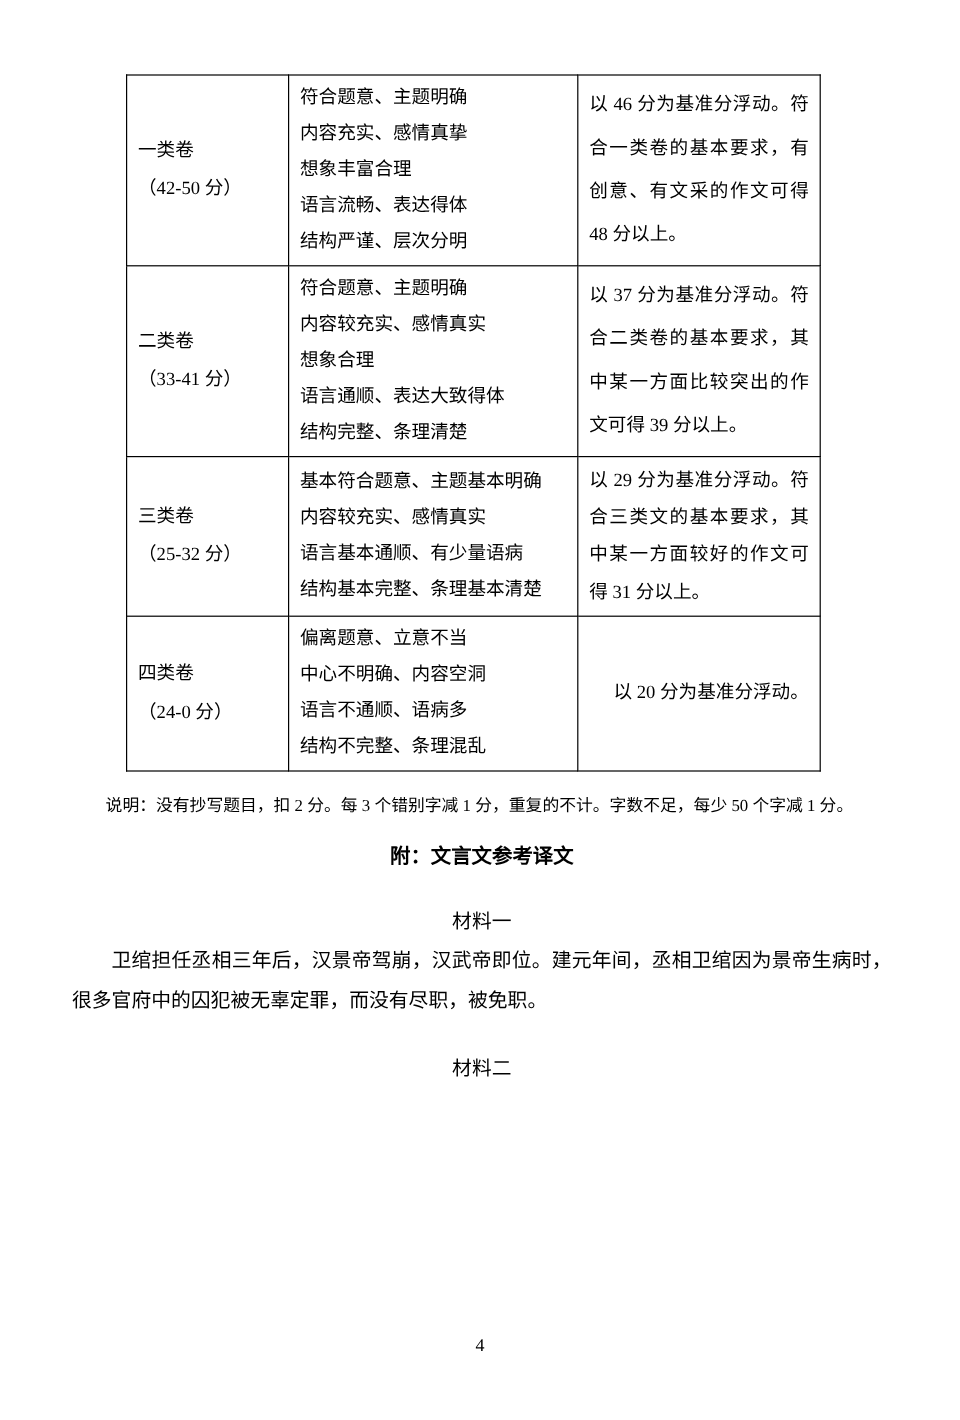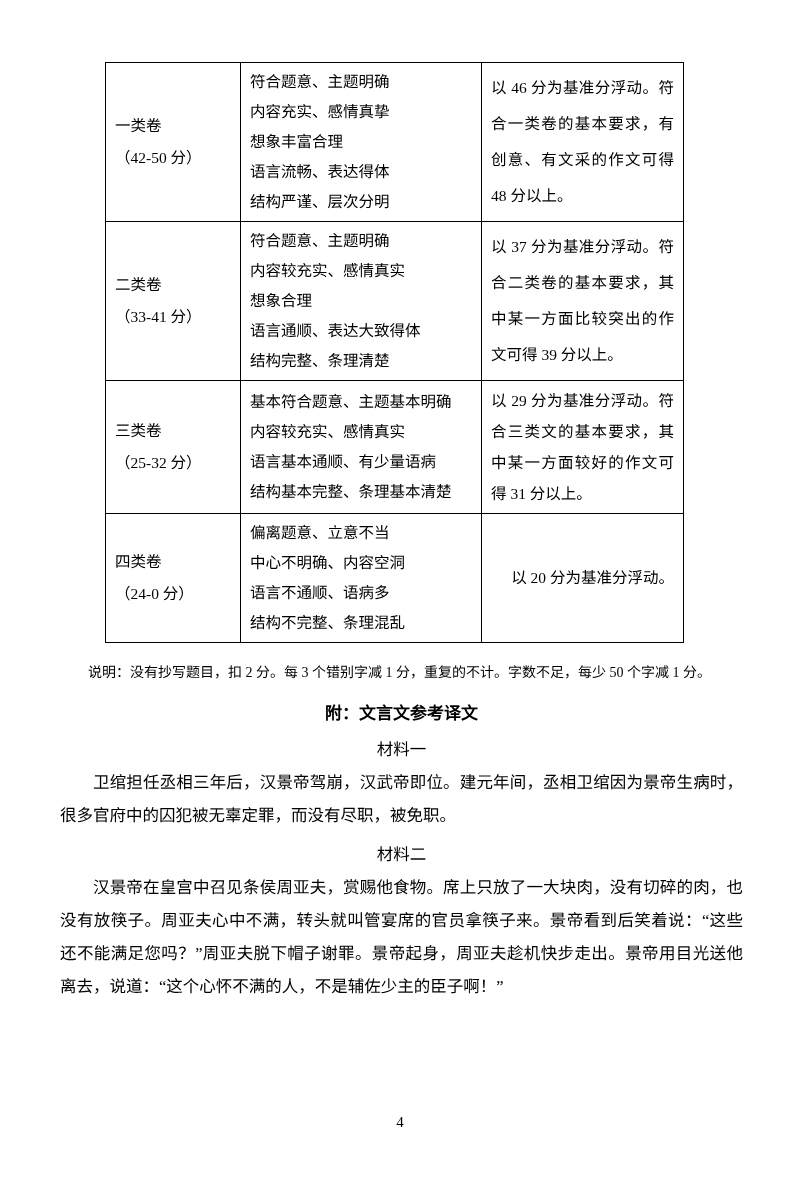--- a/index.html
+++ b/index.html
@@ -68,21 +68,21 @@
     text-align: justify;
   }
   .appendix-title {
     margin: 12px 0 0 0;
     font-size: 17px;
     font-weight: bold;
     line-height: 26px;
     text-align: center;
   }
   .sec-heading {
-    margin: 6px 0 0 0;
+    margin: 24px 0 0 0;
     font-size: 16.5px;
     line-height: 33px;
     text-align: center;
   }
   .body-para {
     margin: 0;
     font-size: 16.5px;
     line-height: 33px;
     text-indent: 2em;
     text-align: justify;
@@ -172,17 +172,16 @@
   </table>
 
   <p class="note">说明：没有抄写题目，扣 2 分。每 3 个错别字减 1 分，重复的不计。字数不足，每少 50 个字减 1 分。</p>
 
   <p class="appendix-title">附：文言文参考译文</p>
 
   <p class="sec-heading">材料一</p>
   <p class="body-para">卫绾担任丞相三年后，汉景帝驾崩，汉武帝即位。建元年间，丞相卫绾因为景帝生病时，很多官府中的囚犯被无辜定罪，而没有尽职，被免职。</p>
 
   <p class="sec-heading">材料二</p>
-  <p class="body-para">汉景帝在皇宫中召见条侯周亚夫，赏赐他食物。席上只放了一大块肉，没有切碎的肉，也没有放筷子。周亚夫心中不满，转头就叫管宴席的官员拿筷子来。景帝看到后笑着说：“这些还不能满足您吗？”周亚夫脱下帽子谢罪。景帝起身，周亚夫趁机快步走出。景帝用目光送他离去，说道：“这个心怀不满的人，不是辅佐少主的臣子啊！”</p>
 
   <div class="page-number">4</div>
 
 </div>
 
 </body></html>

